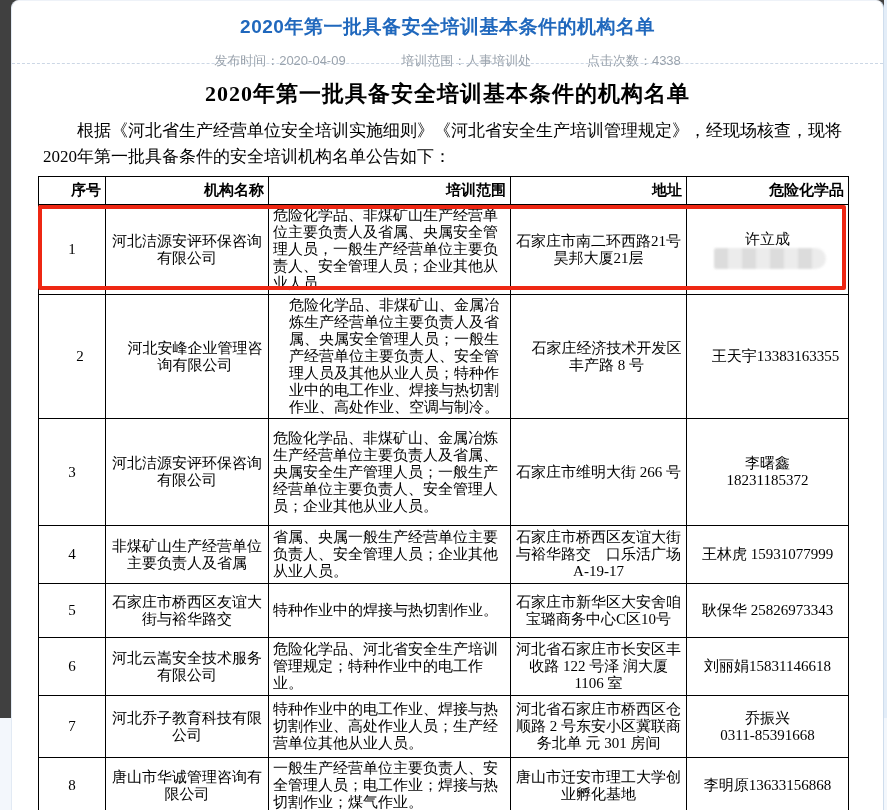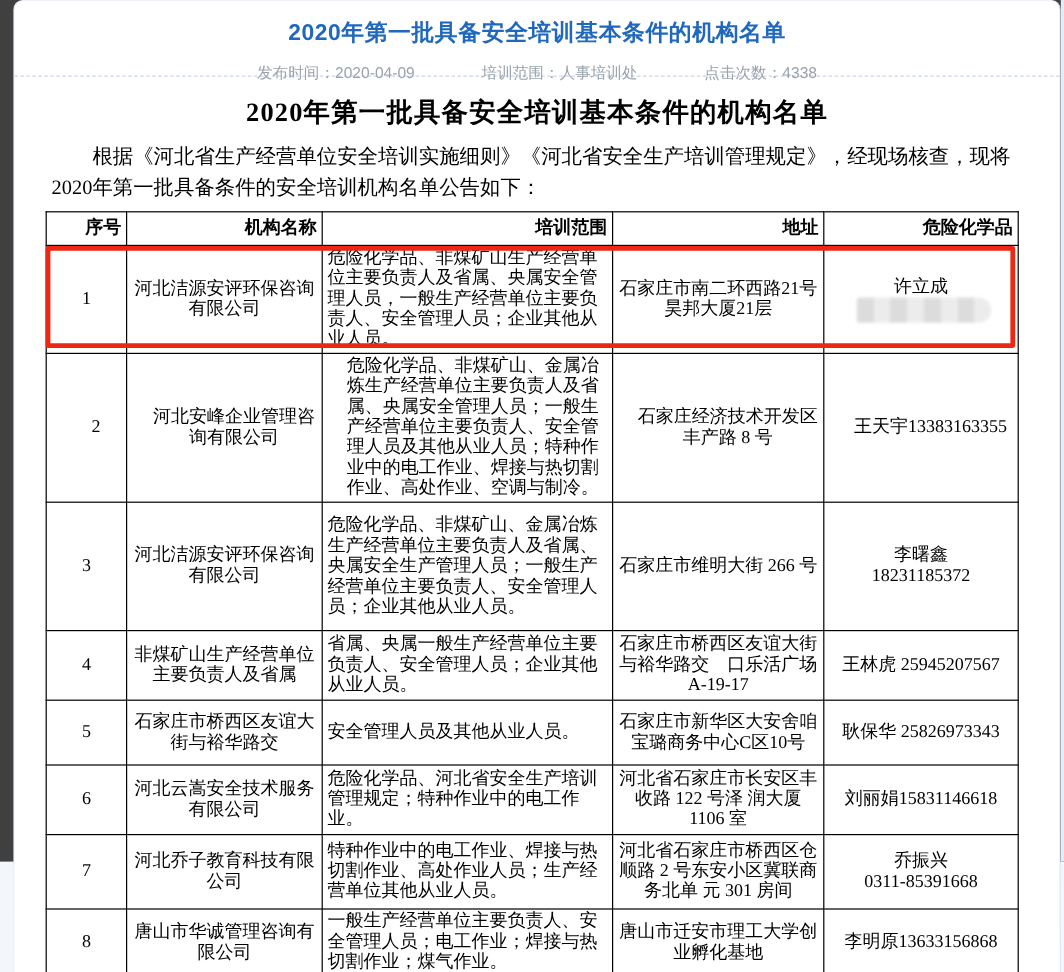--- a/index.html
+++ b/index.html
@@ -116,26 +116,26 @@
               <td class="c-range">危险化学品、非煤矿山、金属冶炼生产经营单位主要负责人及省属、央属安全生产管理人员；一般生产经营单位主要负责人、安全管理人员；企业其他从业人员。</td>
               <td>石家庄市维明大街 266 号</td>
               <td class="c-contact">李曙鑫
 18231185372</td>
             </tr>
             <tr class="r4">
               <td>4</td>
               <td>非煤矿山生产经营单位主要负责人及省属</td>
               <td class="c-range">省属、央属一般生产经营单位主要负责人、安全管理人员；企业其他从业人员。</td>
               <td>石家庄市桥西区友谊大街与裕华路交　口乐活广场 A-19-17</td>
-              <td class="c-contact">王林虎 25945207567</td>
+              <td class="c-contact">王林虎 15931077999</td>
             </tr>
             <tr class="r5">
               <td>5</td>
               <td>石家庄市桥西区友谊大街与裕华路交</td>
-              <td class="c-range">安全管理人员及其他从业人员。</td>
+              <td class="c-range">特种作业中的焊接与热切割作业。</td>
               <td>石家庄市新华区大安舍咱宝璐商务中心C区10号</td>
               <td class="c-contact">耿保华 25826973343</td>
             </tr>
             <tr class="r6">
               <td>6</td>
               <td>河北云嵩安全技术服务有限公司</td>
               <td class="c-range">危险化学品、河北省安全生产培训管理规定；特种作业中的电工作业。</td>
               <td>河北省石家庄市长安区丰收路 122 号泽 润大厦 1106 室</td>
               <td class="c-contact">刘丽娟15831146618</td>
             </tr>

